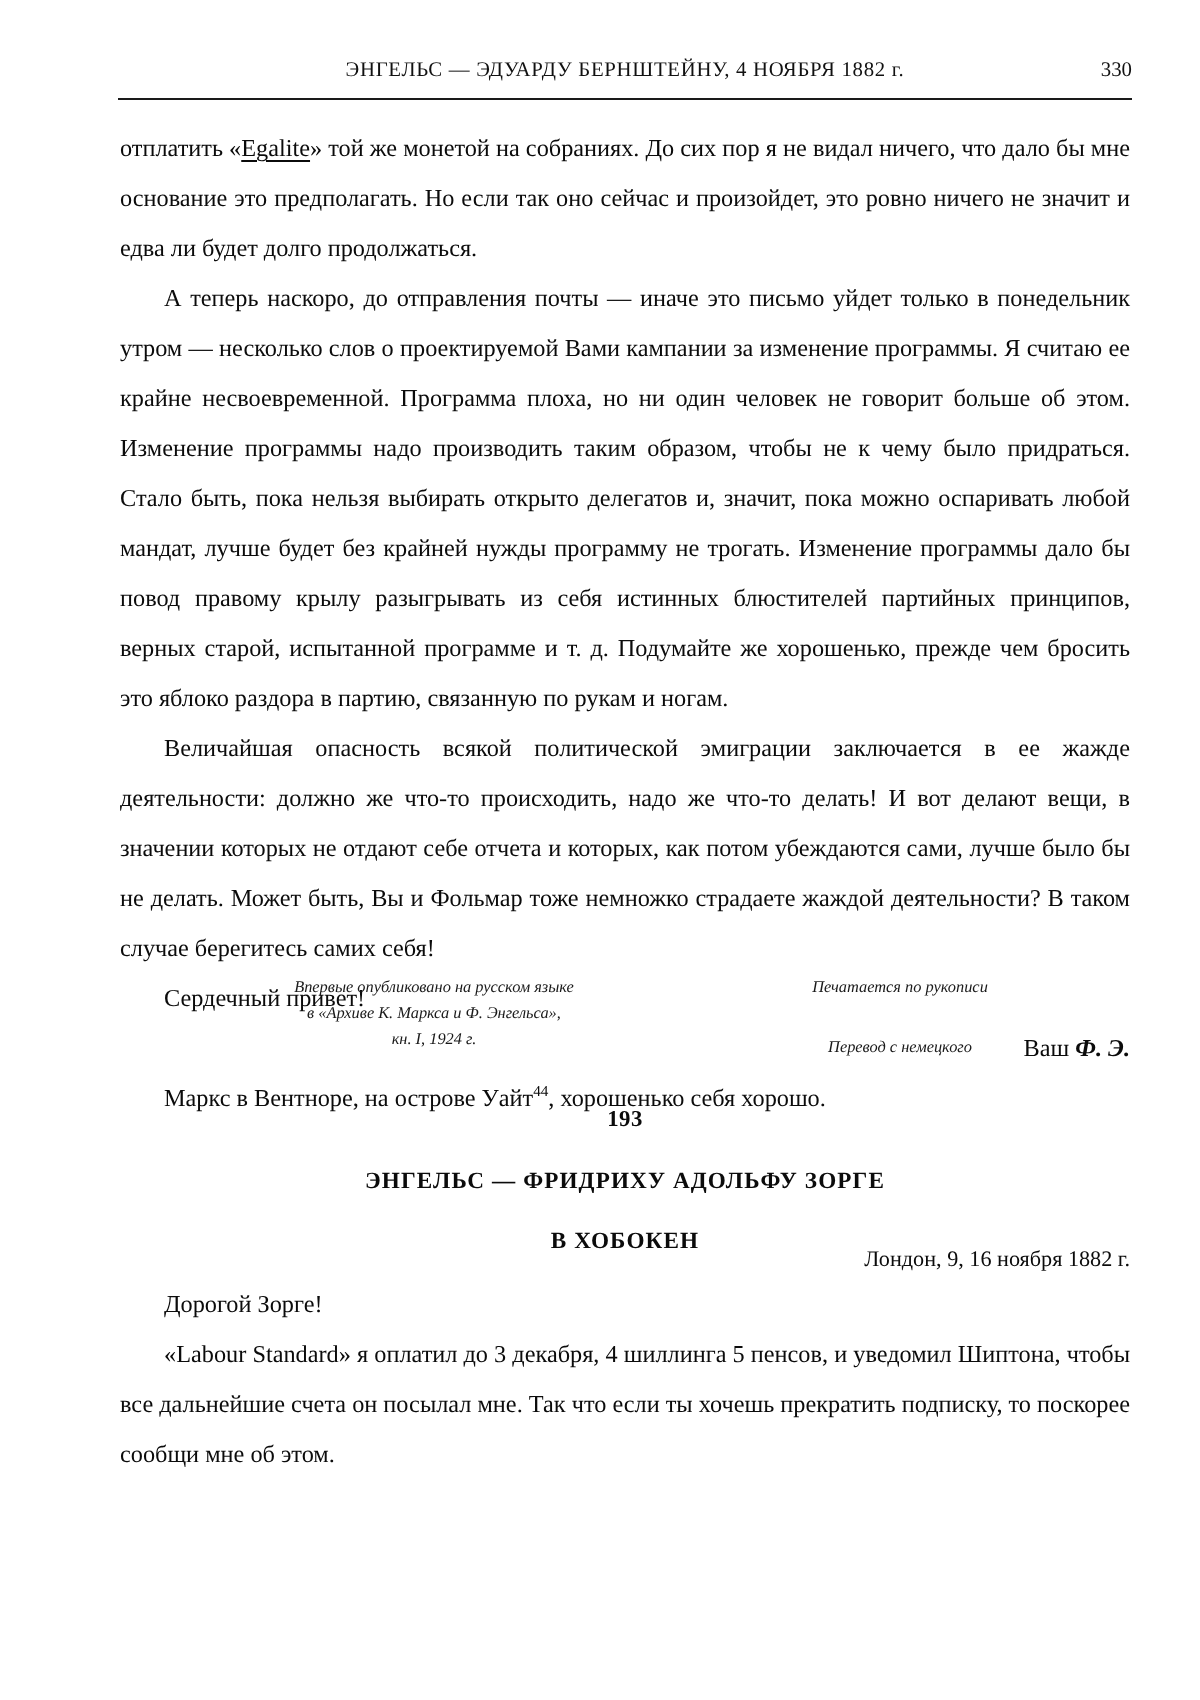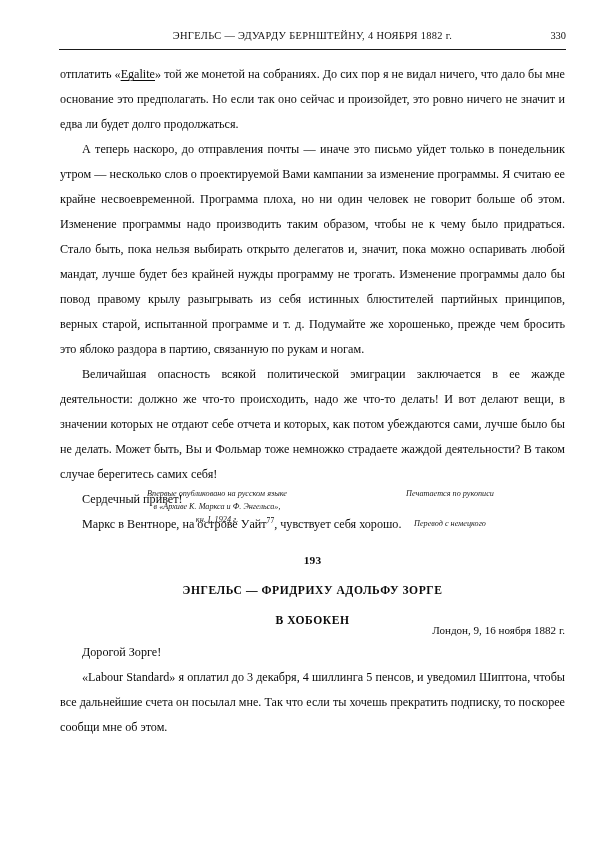--- a/index.html
+++ b/index.html
@@ -188,22 +188,23 @@
   <div class="col">
 
     <p class="body cont"><span>отплатить «</span><span class="lat uline">Egalite</span><span>» той же монетой на собраниях. До сих пор я не видал ничего, что дало бы мне основание это предполагать. Но если так оно сейчас и произойдет, это ровно ничего не значит и едва ли будет долго продолжаться.</span></p>
 
     <p class="body indent"><span>А теперь наскоро, до отправления почты — иначе это письмо уйдет только в понедельник утром — несколько слов о проектируемой Вами кампании за изменение программы. Я считаю ее крайне несвоевременной. Программа плоха, но ни один человек не говорит больше об этом. Изменение программы надо производить таким образом, чтобы не к чему было придраться. Стало быть, пока нельзя выбирать открыто делегатов и, значит, пока можно оспаривать </span><span class="ital">любой</span><span> мандат, лучше будет без крайней нужды программу не трогать. Изменение программы дало бы повод правому крылу разыгрывать из себя истинных блюстителей партийных принципов, верных старой, испытанной программе и т. д. Подумайте же хорошенько, прежде чем бросить это яблоко раздора в партию, связанную по рукам и ногам.</span></p>
 
     <p class="body indent">Величайшая опасность всякой политической эмиграции заключается в ее жажде деятельности: должно же что-то происходить, надо же что-то делать! И вот делают вещи, в значении которых не отдают себе отчета и которых, как потом убеждаются сами, лучше было бы не делать. Может быть, Вы и Фольмар тоже немножко страдаете жаждой деятельности? В таком случае берегитесь самих себя!</p>
 
     <p class="salute">Сердечный привет!</p>
 
-
-    <p class="salute"><span>Маркс в Вентноре, на острове Уайт</span><sup class="fn">77</sup><span>, чувствует себя хорошо.</span></p>
+    <p class="signature"><span>Ваш </span><span class="bi">Ф. Э.</span></p>
+
+    <p class="salute"><span>Маркс в Вентноре, на острове Уайт</span><sup class="fn">44</sup><span>, хорошенько себя хорошо.</span></p>
 
   </div>
 
   <div class="pubnote">
     <div class="pubnote-inner">
       <div class="pn-left">
         <div>Впервые опубликовано на русском языке</div>
         <div>в «Архиве К. Маркса и Ф. Энгельса»,</div>
         <div>кн. I, 1924 г.</div>
       </div>

